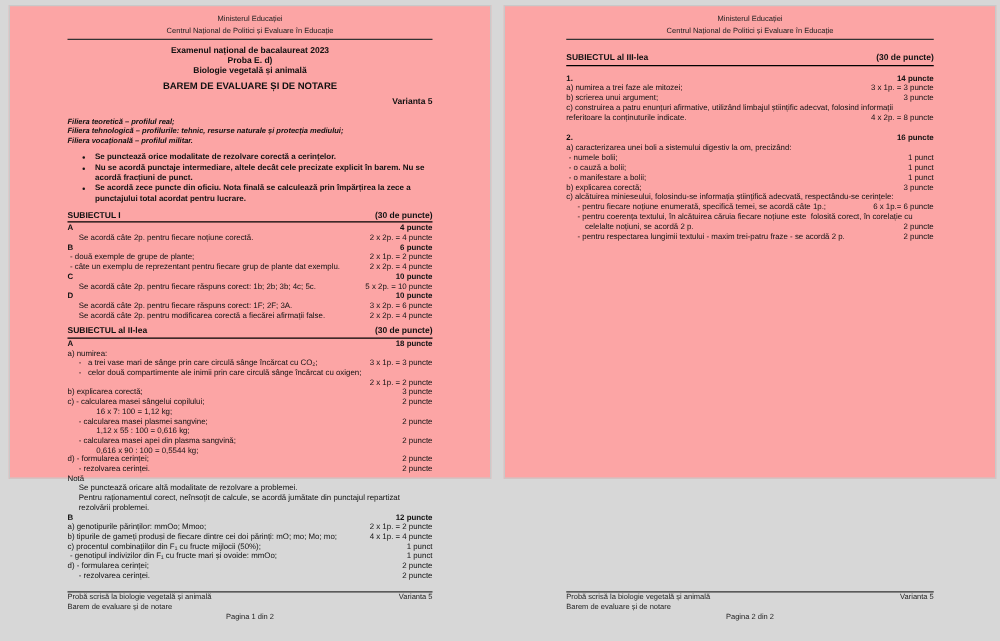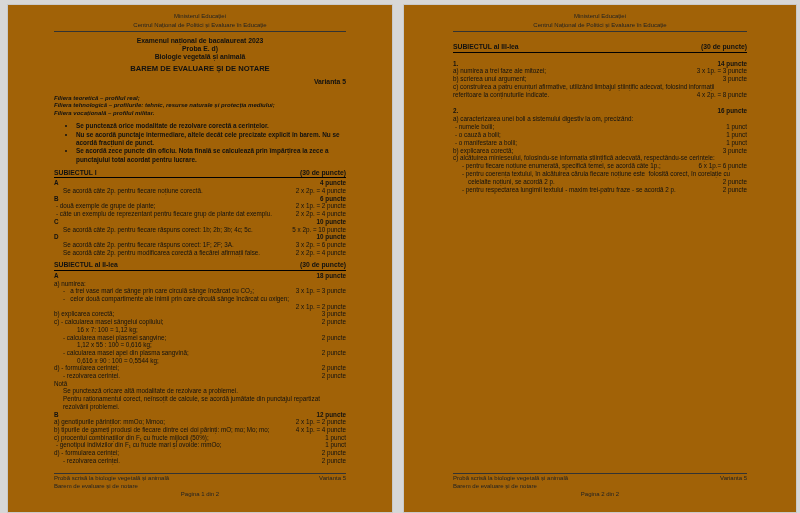--- a/index.html
+++ b/index.html
@@ -5,21 +5,21 @@
 <style>
   html,body{margin:0;padding:0;}
   body{
     width:800px;height:513px;overflow:hidden;position:relative;
     background:#d7d7d7;
     font-family:"Liberation Sans","DejaVu Sans",sans-serif;
     color:#111;
     -webkit-font-smoothing:antialiased;
   }
   .page{
-    position:absolute;top:4px;height:509px;background:#a16207;
+    position:absolute;top:4px;height:379px;background:#fca5a5;
     border:1px solid #c9c9c9;box-sizing:border-box;
   }
   .page1{left:7px;width:386px;padding:0 46px;}
   .page2{left:403px;width:394px;padding:0 49px;}
 
   .phead{
     padding-top:7px;padding-bottom:2px;text-align:center;
     font-size:6px;line-height:8.5px;color:#222;
     border-bottom:1px solid #333;
   }

